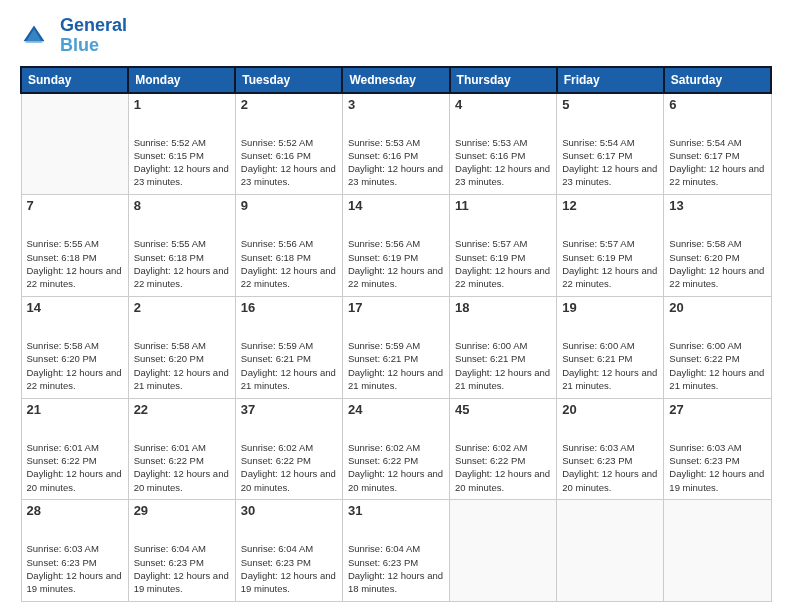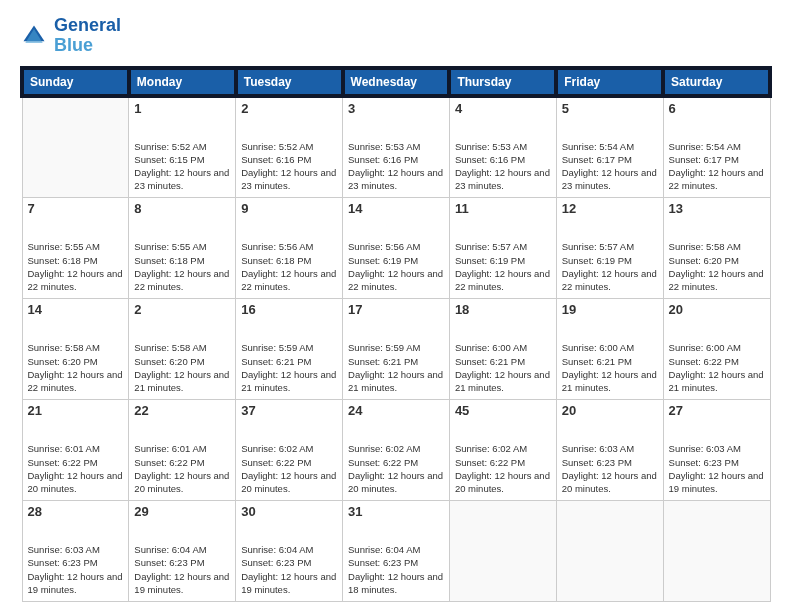--- a/index.html
+++ b/index.html
@@ -19,21 +19,21 @@
     }
     .header {
       display: flex;
       justify-content: space-between;
       align-items: flex-start;
       margin-bottom: 10px;
     }
     .logo {
       display: flex;
       align-items: center;
-      gap: 6px;
+      gap: 12px;
     }
     .logo-text {
       font-size: 18px;
       font-weight: bold;
       color: #333;
       line-height: 1.1;
     }
     .logo-text span {
       color: #1a5fa8;
     }
@@ -59,21 +59,21 @@
       border-collapse: collapse;
       flex: 1;
     }
     .calendar-table th {
       background-color: #1a5fa8;
       color: #fff;
       font-size: 12px;
       font-weight: bold;
       padding: 5px 6px;
       text-align: left;
-      border: 4px solid #0f172a;
+      border: 2px solid #0f172a;
     }
     .calendar-table td {
       border: 1px solid #ccc;
       vertical-align: top;
       padding: 3px 5px;
       font-size: 10px;
       color: #333;
       width: calc(100%/7);
       height: 80px;
     }

